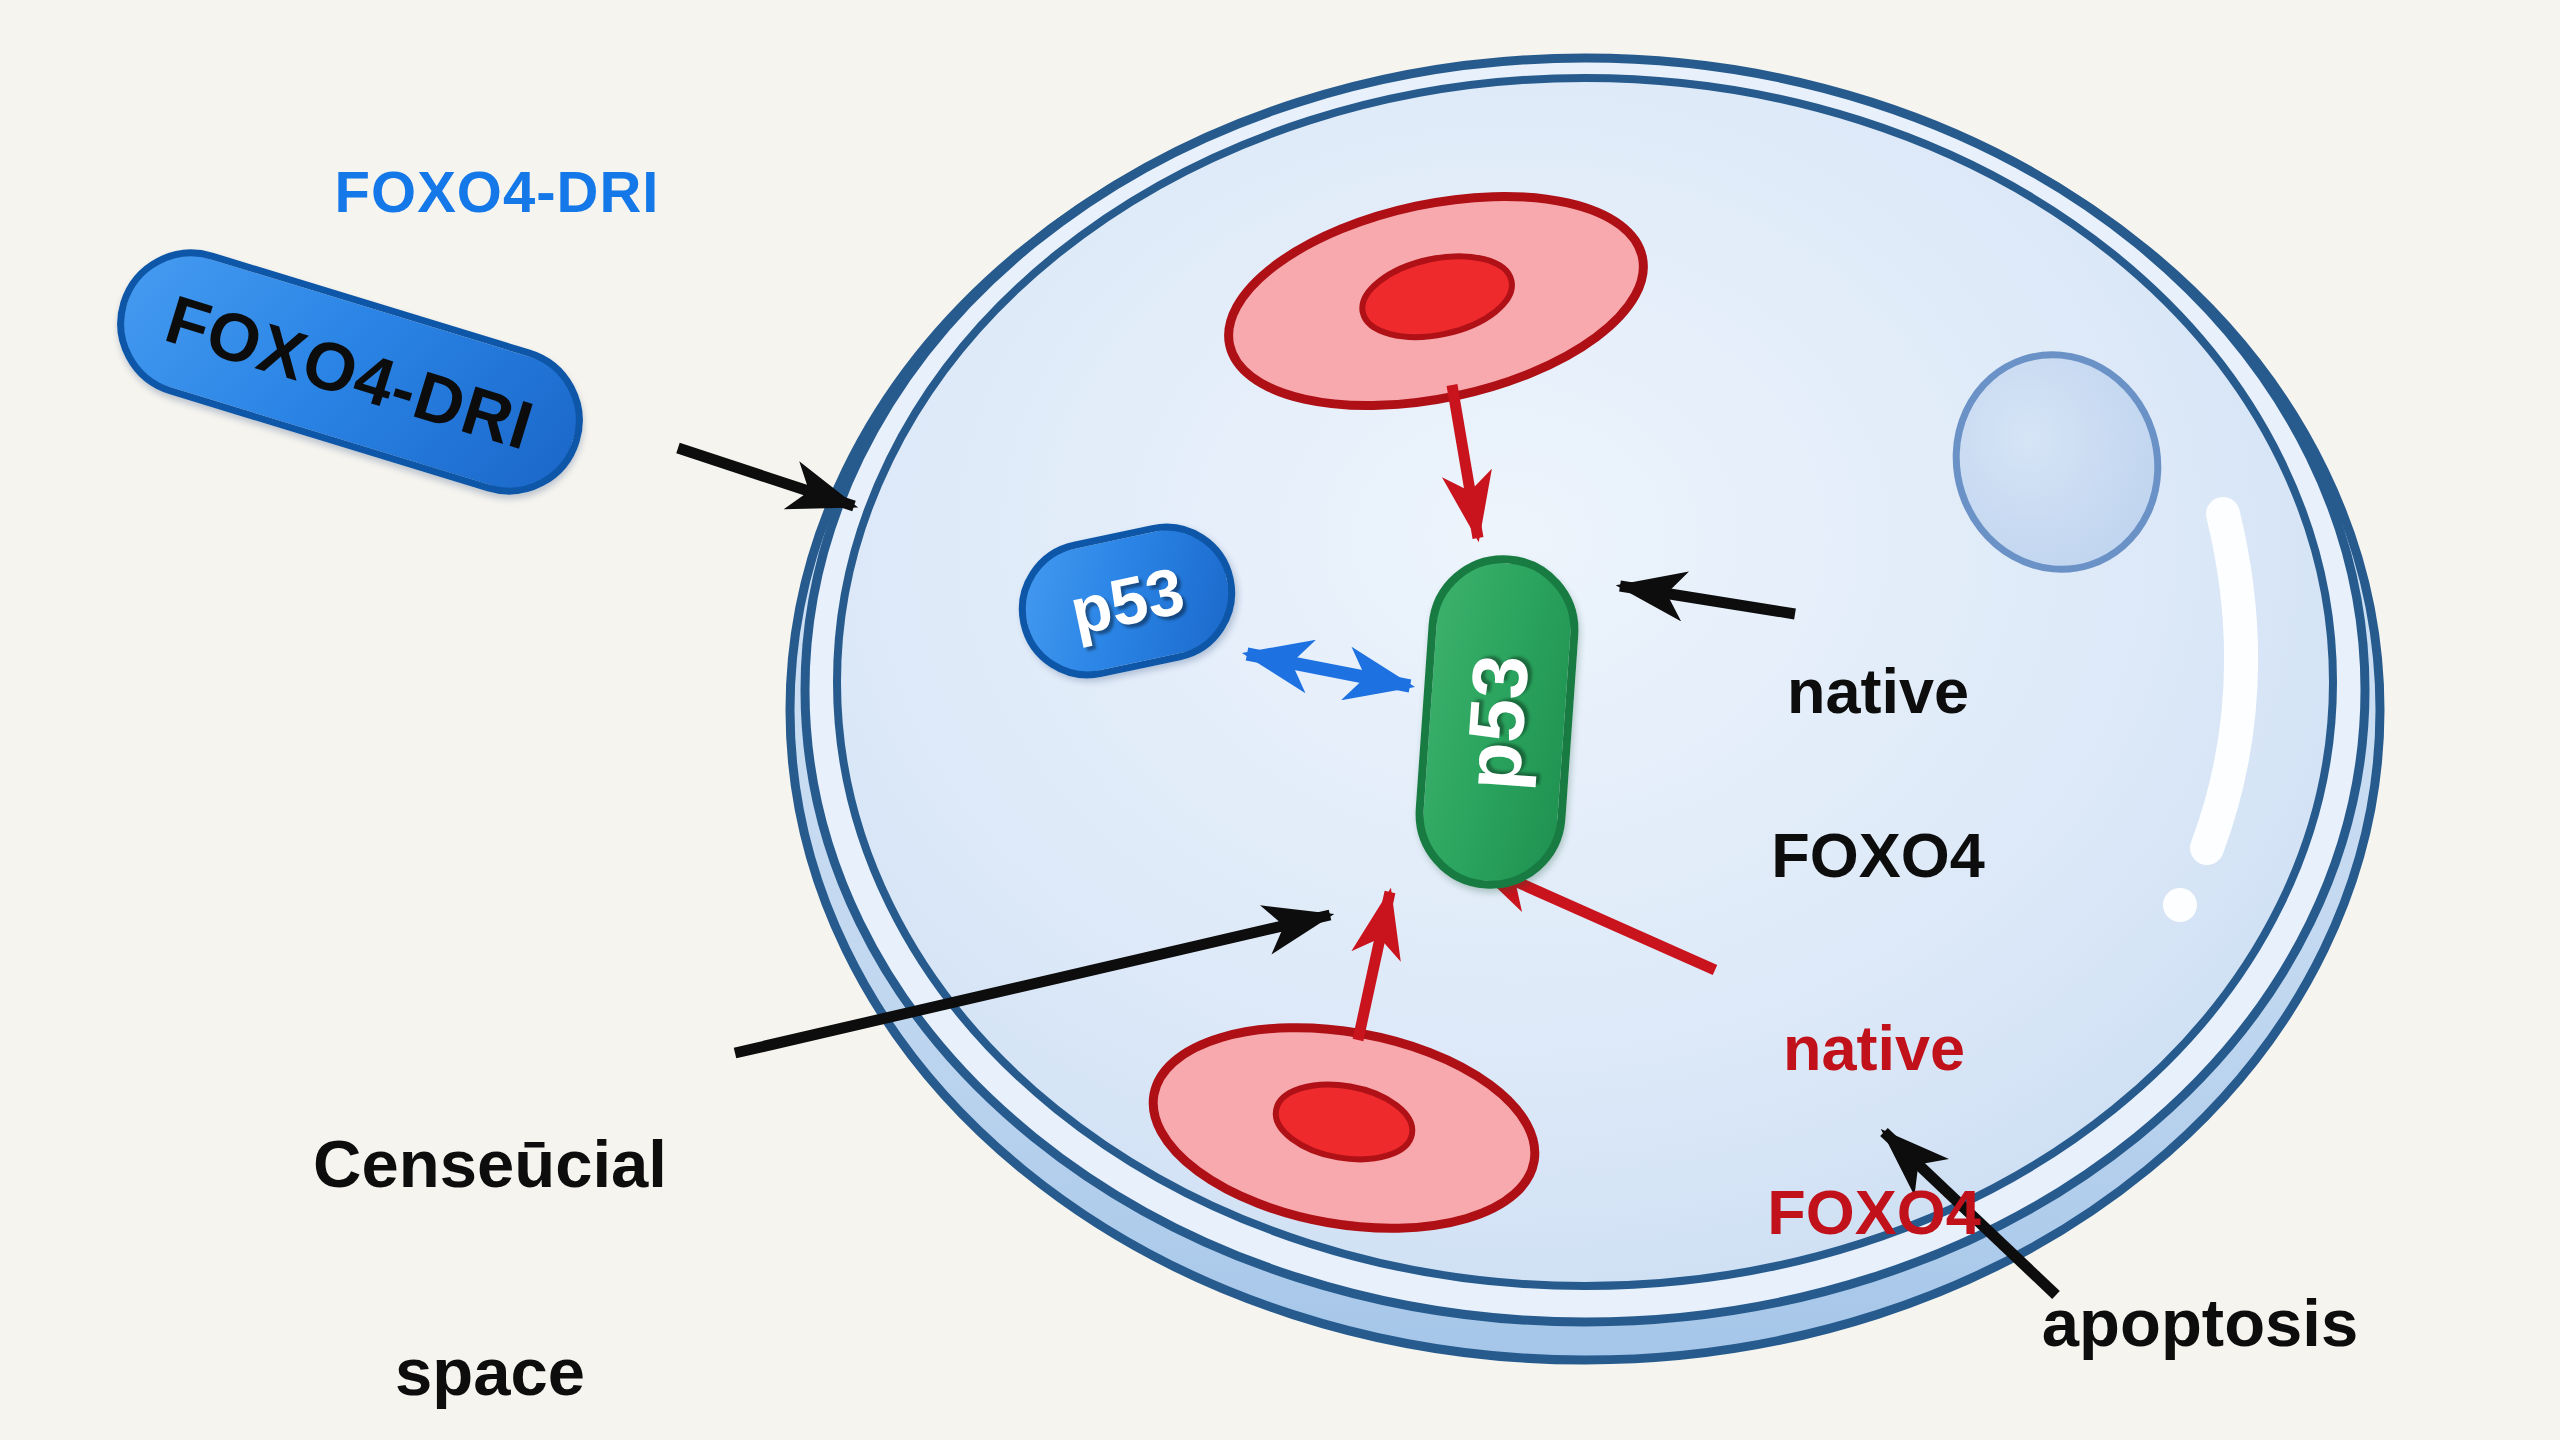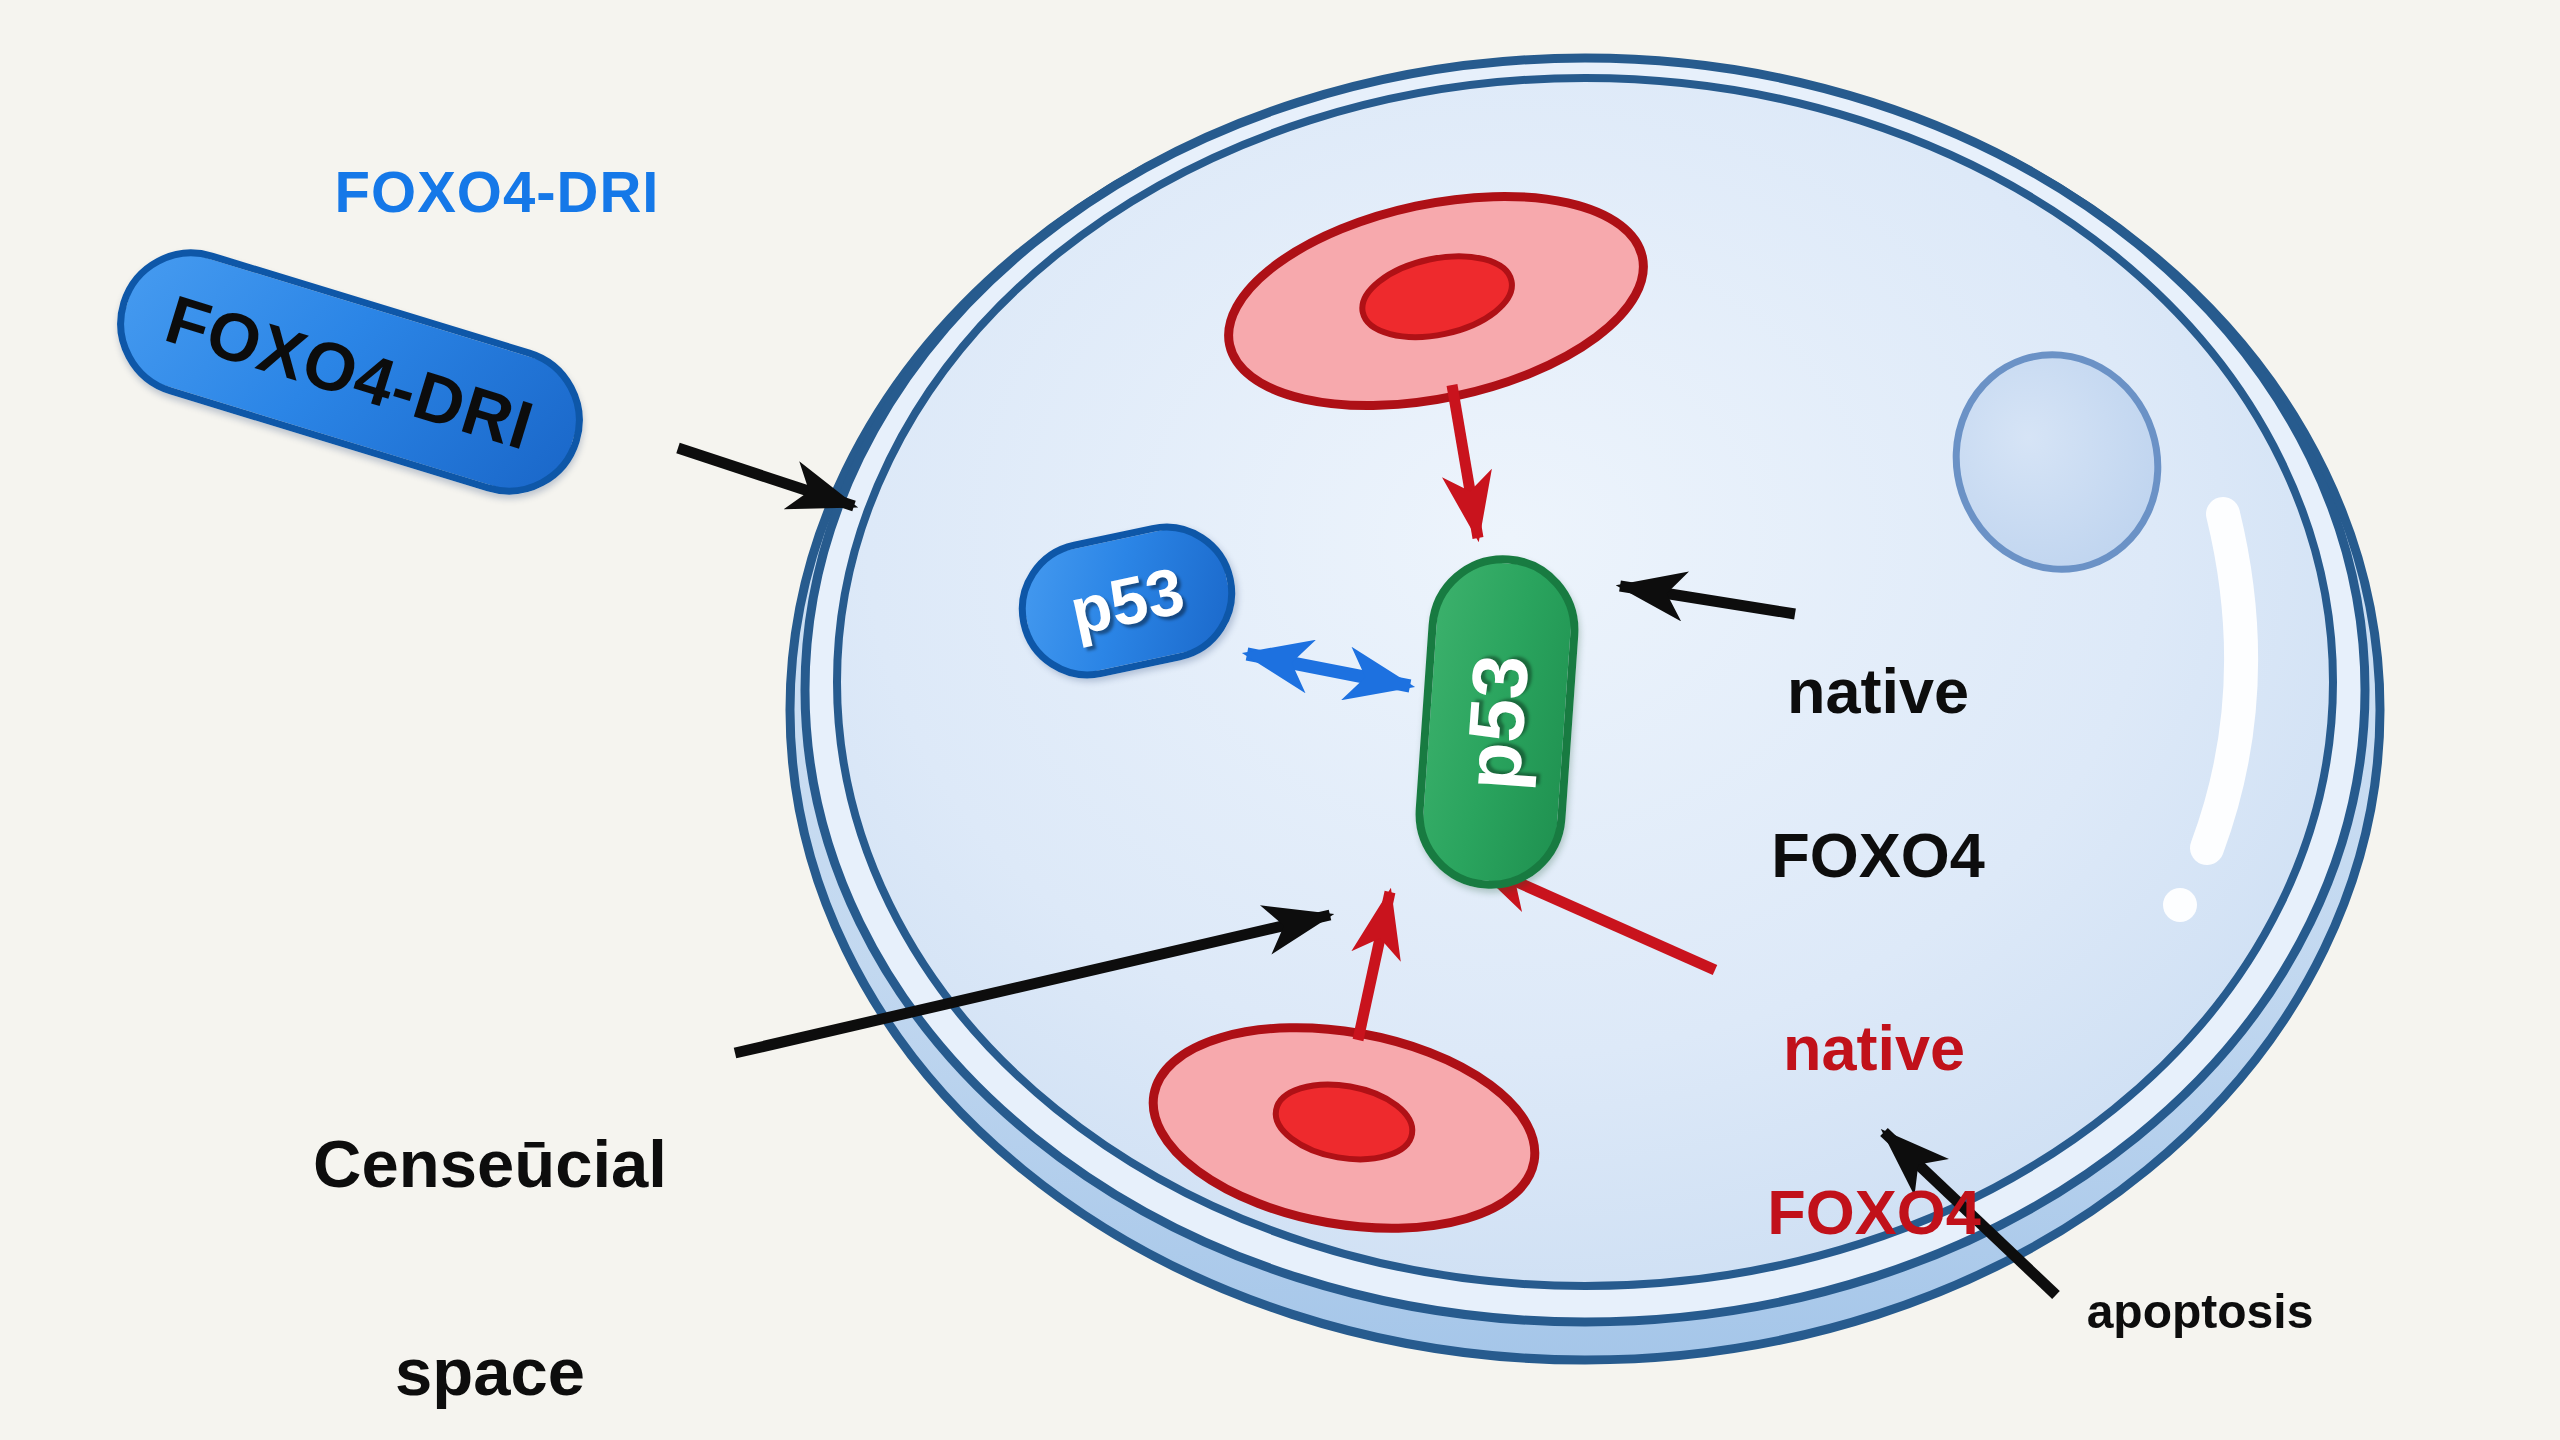--- a/index.html
+++ b/index.html
@@ -58,21 +58,21 @@
   }
   #native-foxo4-red{
     left:1654px;top:925px;width:440px;font-size:63px;line-height:82px;
     color:var(--red-text,#c1111a);
   }
   #senescent-space-label{
     left:230px;top:1008px;width:520px;font-size:67px;line-height:104px;
     color:var(--black,#0d0d0d);
   }
   #apoptosis-label{
-    left:1960px;top:1284px;width:480px;font-size:48px;
+    left:1960px;top:1284px;width:480px;font-size:67px;
     color:var(--black,#0d0d0d);
   }
 </style>
 </head>
 <body style="background: rgb(245, 244, 239);">
 
 <div id="stage">
 
   <svg id="diagram-svg" width="2560" height="1440" viewBox="0 0 2560 1440">
     <defs>

